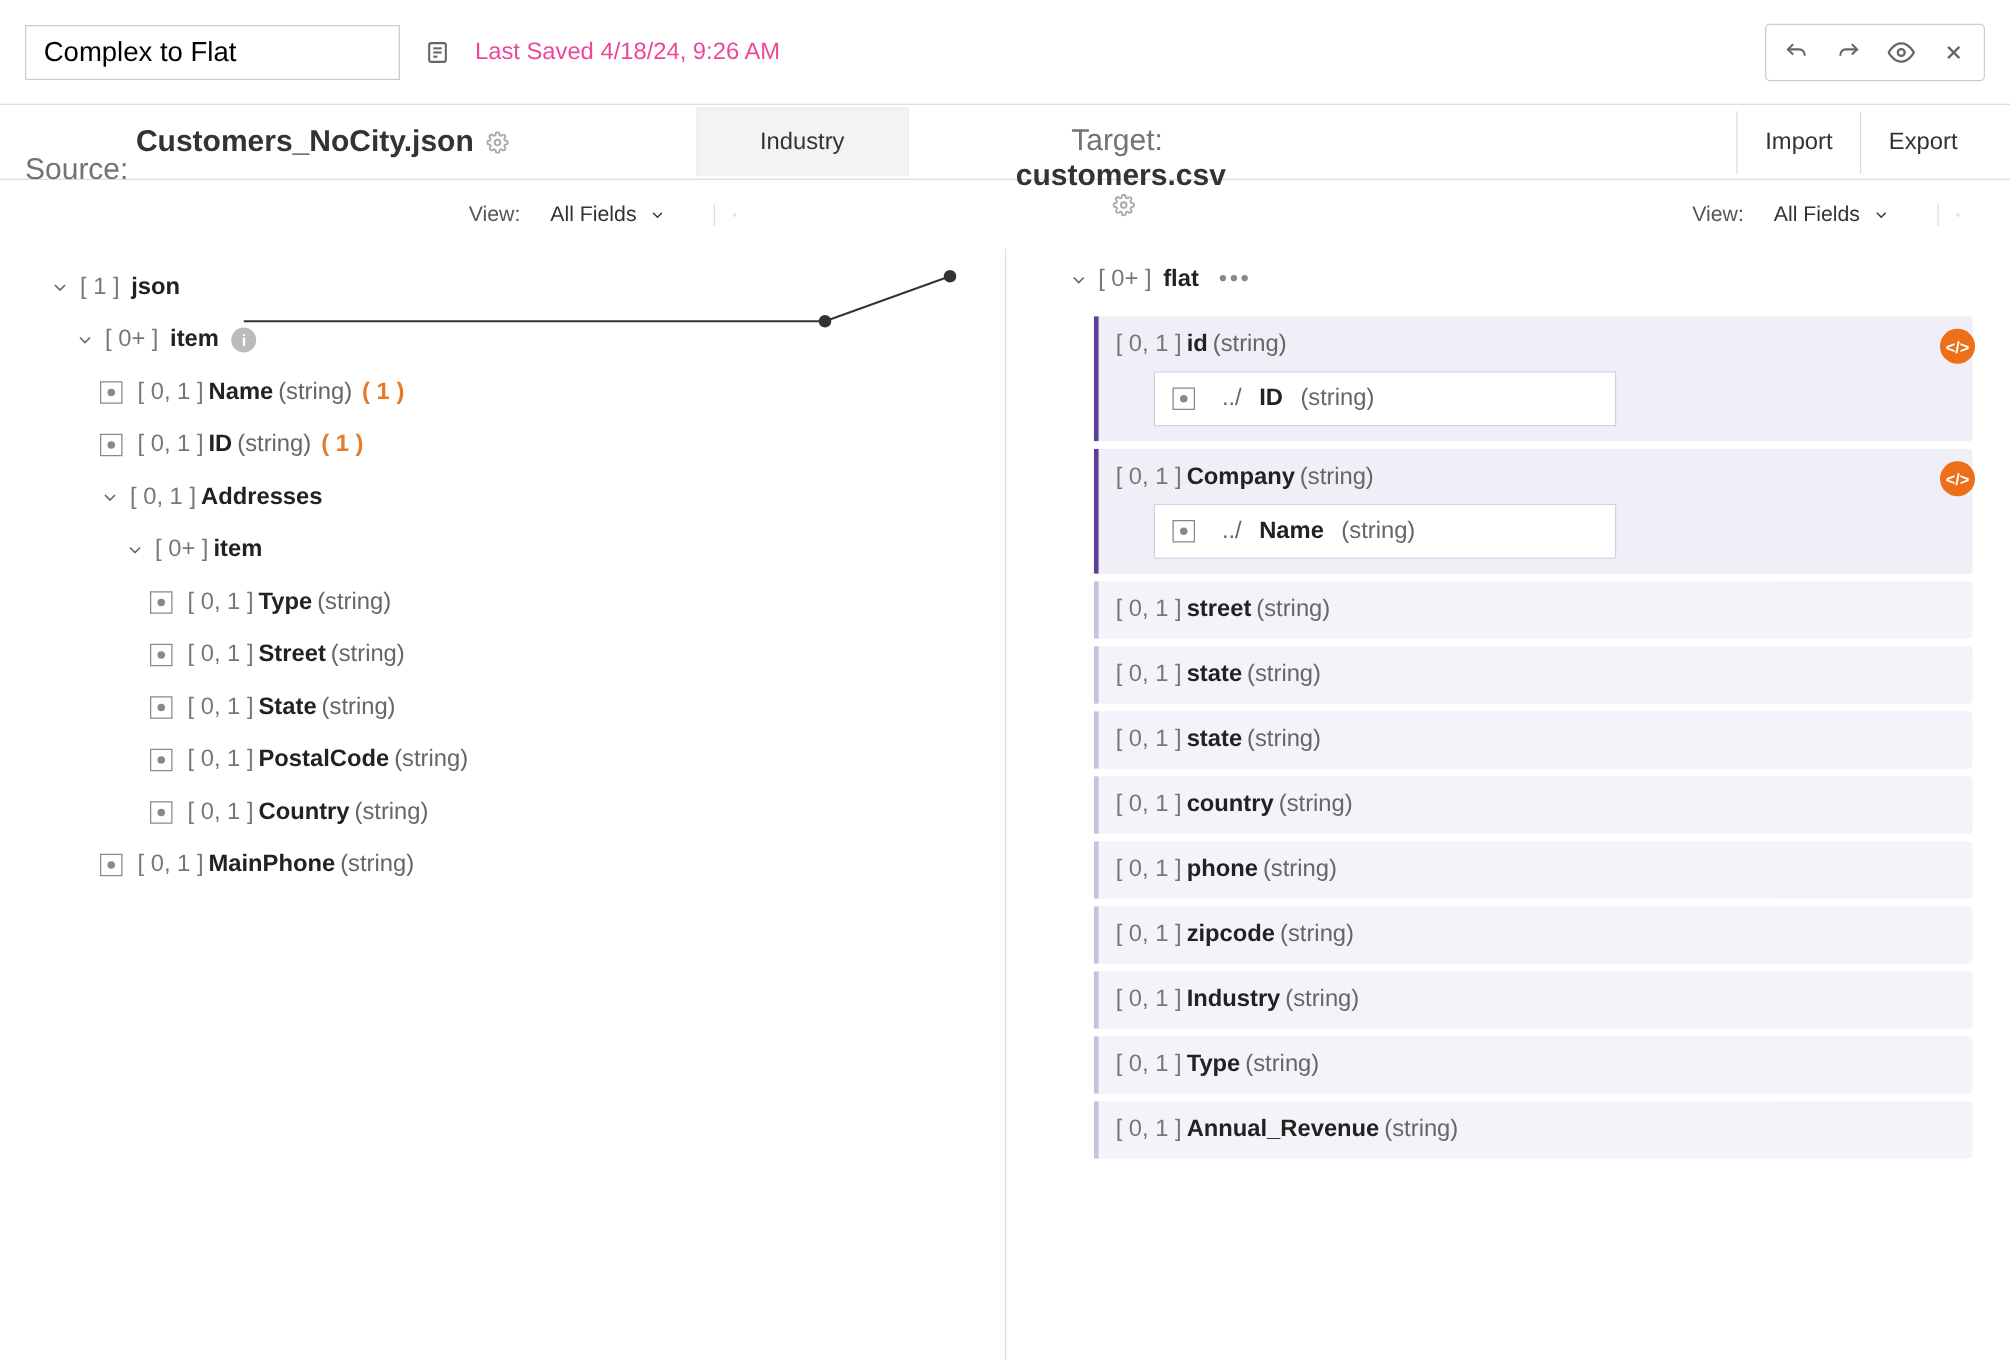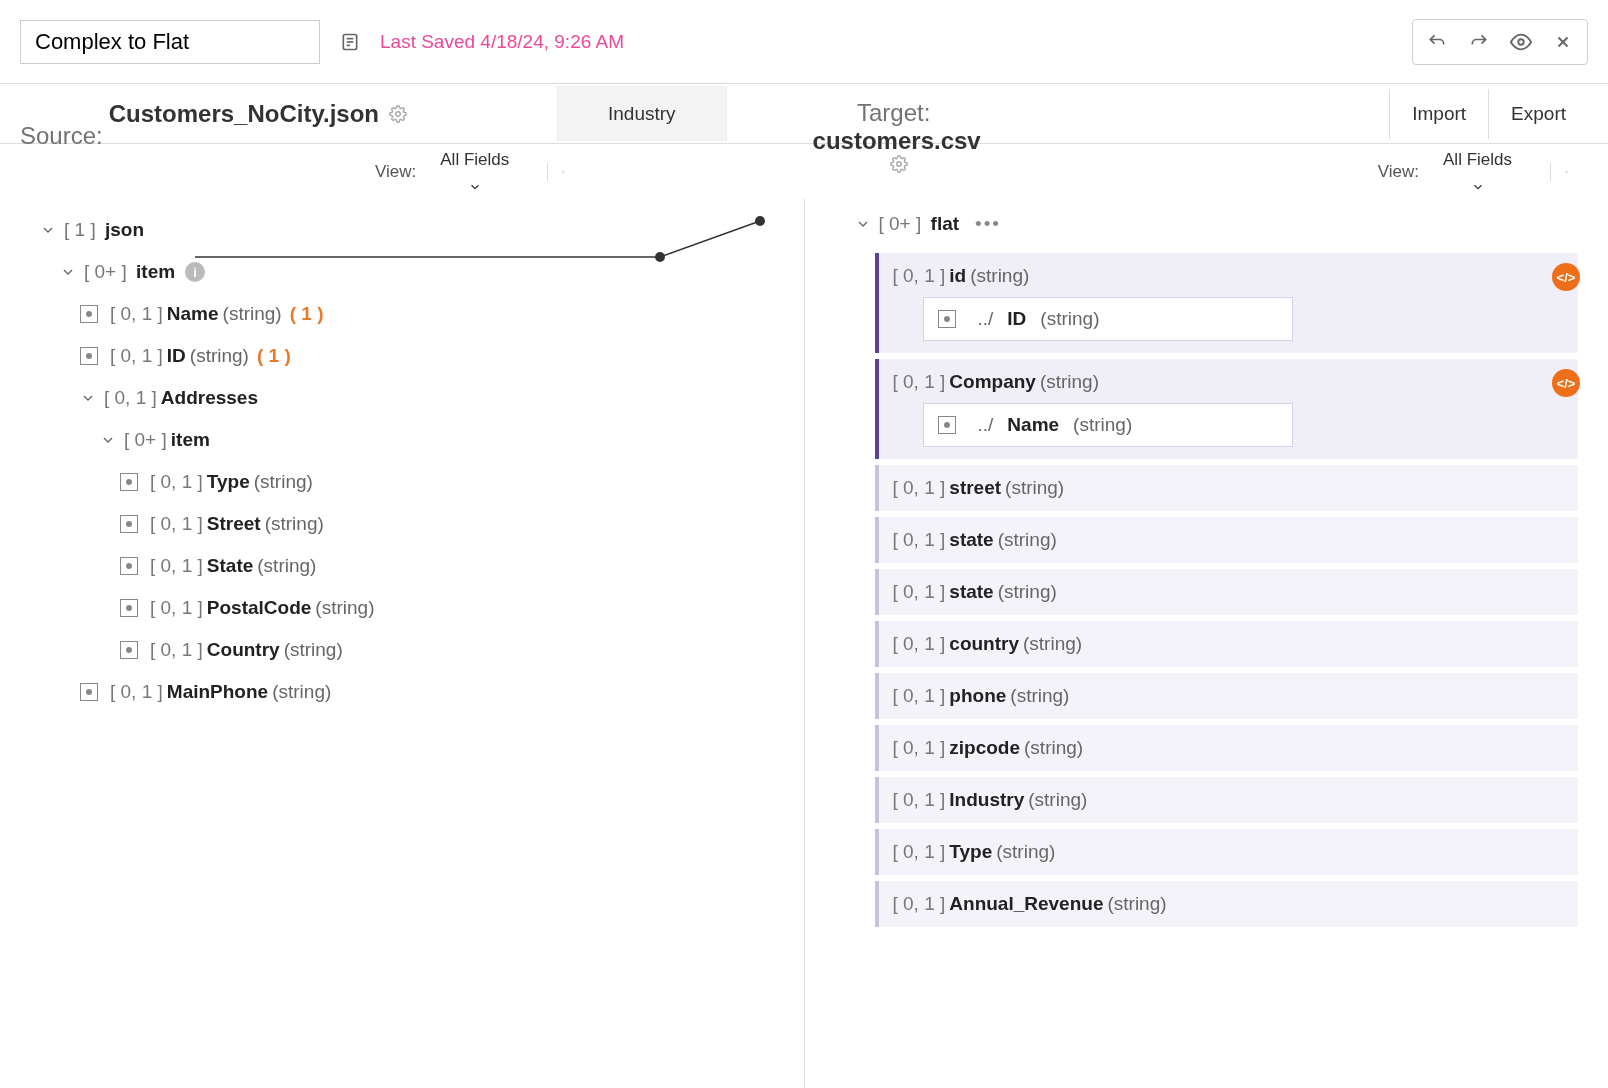--- a/index.html
+++ b/index.html
@@ -14,21 +14,21 @@
 .source-lbl, .target-lbl { font-size: 24px; color: #737373; margin-top: 45px; }
 .source-name, .target-name { font-size: 24px; font-weight: 600; margin-left: 6px; }
 .gear-icon { color: #aaa; margin-left: 10px; cursor: pointer; }
 .variables-tab { margin-left: 150px; background: #f3f3f3; padding: 16px 50px; font-size: 19px; cursor: pointer; border-top: 1px solid #eee; border-left: 1px solid #eee; border-right: 1px solid #eee; }
 .target-block { margin-left: 80px; display: flex; align-items: center; flex-direction: column; }
 .action-btns { margin-left: auto; display: flex; gap: 0; }
 .action-btn { padding: 14px 22px; font-size: 19px; cursor: pointer; border-left: 1px solid #ddd; }
 .filterbar { display: flex; align-items: center; padding: 10px 20px; height: 55px; justify-content: center; }
 .view-group { display: flex; align-items: center; gap: 14px; }
 .view-lbl { font-size: 17px; color: #555; }
-.view-select { display: flex; align-items: center; gap: 10px; font-size: 17px; cursor: pointer; padding: 6px 10px; flex-direction: column; }
+.view-select { display: flex; align-items: center; gap: 10px; font-size: 17px; cursor: pointer; padding: 6px 10px; }
 .search-icon-small { color: #888; cursor: pointer; margin-left: 14px; border-left: 1px solid #ddd; padding-left: 14px; }
 .main { display: flex; position: relative; height: calc(100% - 185px); }
 .panel { flex: 1; overflow: auto; padding: 10px 0 10px 20px; position: relative; }
 .panel.left { border-right: 1px solid #ddd; }
 .tree-row { display: flex; align-items: center; min-height: 42px; font-size: 19px; padding: 2px 0; }
 .chevron { width: 16px; height: 16px; cursor: pointer; color: #666; margin-right: 8px; flex-shrink: 0; }
 .leaf-box { width: 18px; height: 18px; border: 1.5px solid #888; display: inline-flex; align-items: center; justify-content: center; margin-right: 12px; flex-shrink: 0; }
 .leaf-box::after { content: ''; width: 6px; height: 6px; background: #888; border-radius: 50%; }
 .card-text { color: #777; }
 .field-name { font-weight: 700; color: #222; margin: 0 4px; }

